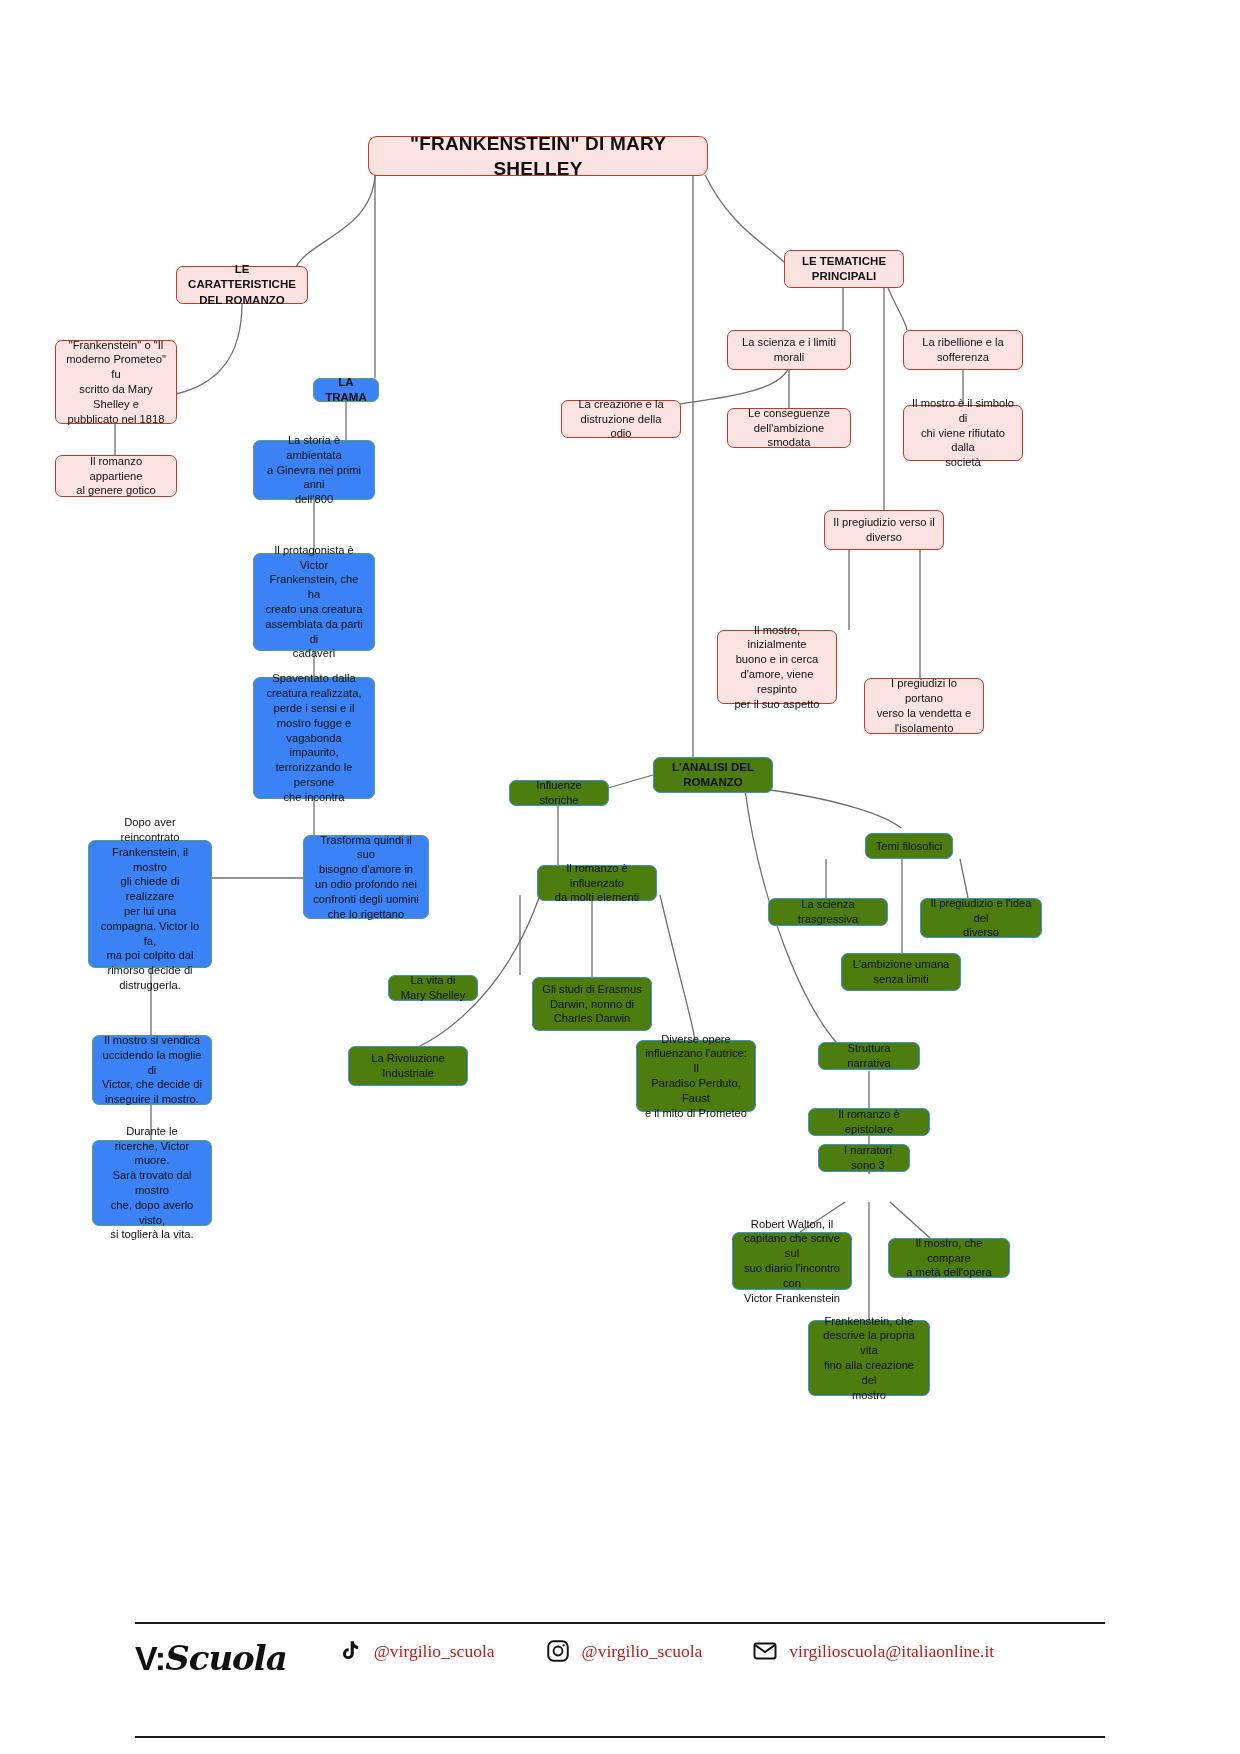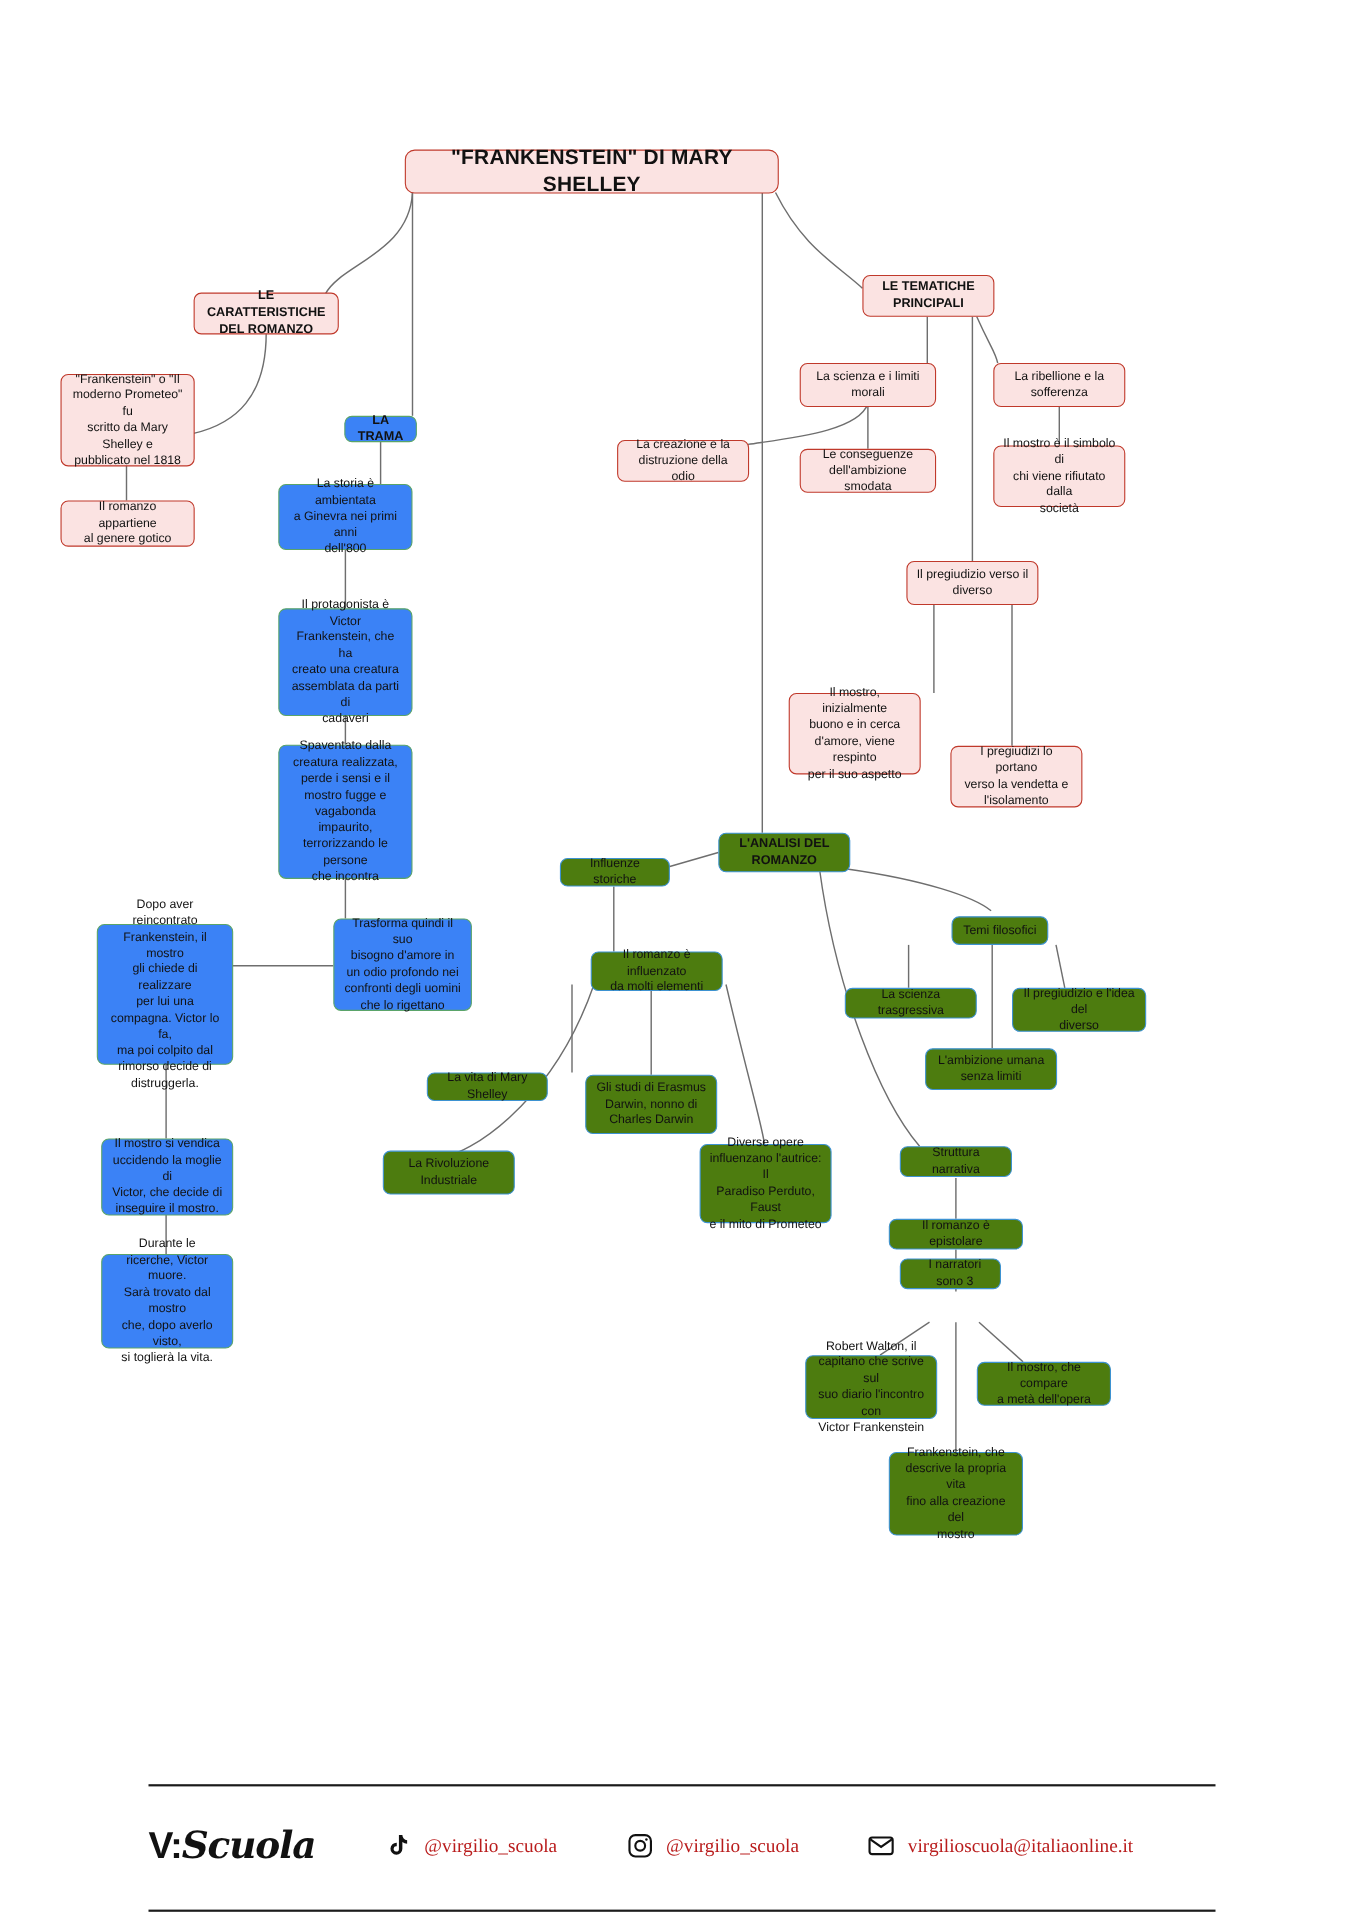--- a/index.html
+++ b/index.html
@@ -26,21 +26,21 @@
   .node.head{font-size:11.5px;font-weight:600;}
   .node.body{font-size:11.2px;}
 
   
   #footer{position:absolute;left:0;right:0;bottom:0;height:150px;}
   #footer .rule{position:absolute;left:135px;right:135px;height:2.2px;background:#1b1b1b;}
   #footer .rule.top{top:18px;}
   #footer .rule.bot{bottom:16px;}
   #footer .row{
     position:absolute;left:135px;right:135px;top:34px;height:80px;
-    display:flex;align-items:center;gap:16px;
+    display:flex;align-items:flex-start;gap:4px;
   }
   .brand{font-family:"DejaVu Serif",serif;font-size:34px;font-weight:700;font-style:italic;color:#111;letter-spacing:-1px;white-space:nowrap;}
   .brand .v{font-family:"Liberation Sans",sans-serif;font-style:normal;font-weight:700;}
   .fitem{display:flex;align-items:center;gap:11px;margin-left:46px;white-space:nowrap;}
   .fitem .lbl{font-size:17.5px;color:#b91c1c;font-family:Liberation Serif, serif;}
   .ico{width:26px;height:26px;flex:0 0 auto;display:block;}
 </style>
 </head>
 <body>
 
@@ -169,21 +169,21 @@
 per il suo aspetto</div>
   <div class="node red body" style="left:864px;top:678px;width:120px;height:56px;">I pregiudizi lo portano
 verso la vendetta e
 l'isolamento</div>
 
   <div class="node blue head" style="left:653px;top:757px;width:120px;height:36px;">L'ANALISI DEL
 ROMANZO</div>
   <div class="node blue body" style="left:509px;top:780px;width:100px;height:26px;">Influenze storiche</div>
   <div class="node blue body" style="left:498px;top:865px;width:120px;height:36px;margin-left:39px;">Il romanzo è influenzato
 da molti elementi</div>
-  <div class="node blue body" style="left:388px;top:975px;width:110px;height:26px;">La vita di Mary Shelley</div>
+  <div class="node blue body" style="left:388px;top:975px;width:90px;height:26px;">La vita di Mary Shelley</div>
   <div class="node blue body" style="left:532px;top:977px;width:120px;height:54px;">Gli studi di Erasmus
 Darwin, nonno di
 Charles Darwin</div>
   <div class="node blue body" style="left:348px;top:1046px;width:120px;height:40px;">La Rivoluzione
 Industriale</div>
   <div class="node blue body" style="left:636px;top:1040px;width:120px;height:72px;">Diverse opere
 influenzano l'autrice: Il
 Paradiso Perduto, Faust
 e il mito di Prometeo</div>
   <div class="node blue body" style="left:865px;top:833px;width:88px;height:26px;">Temi filosofici</div>

